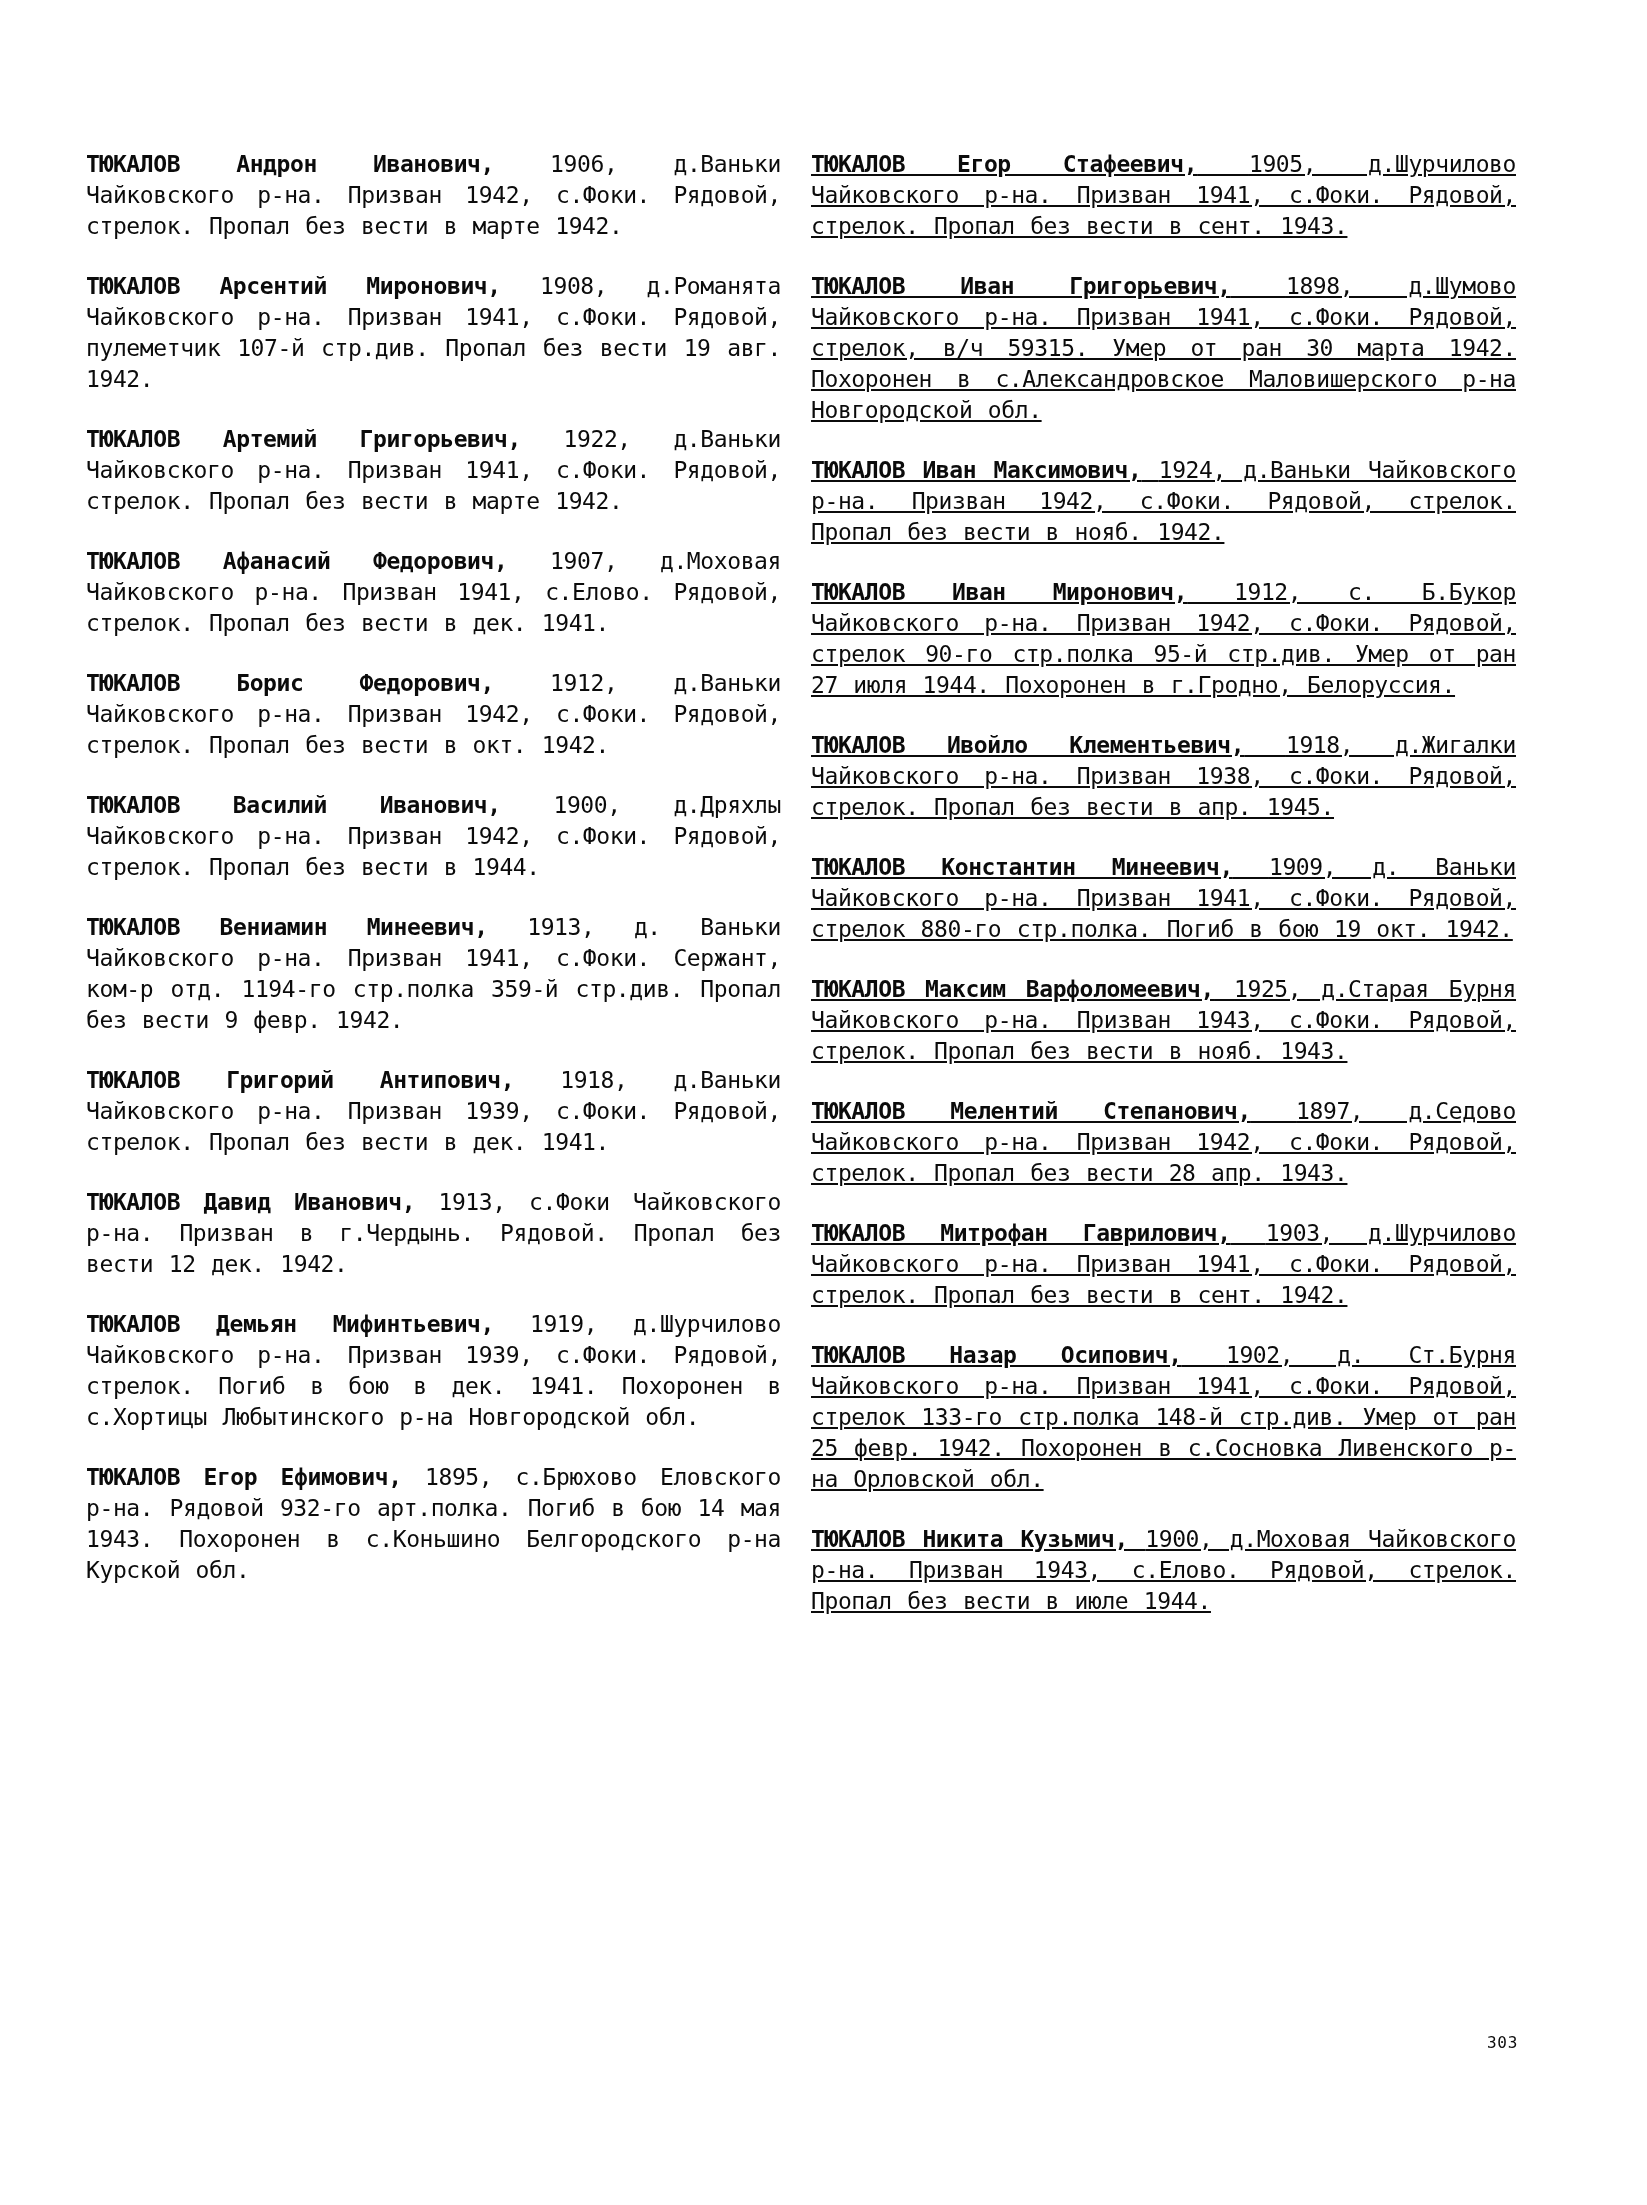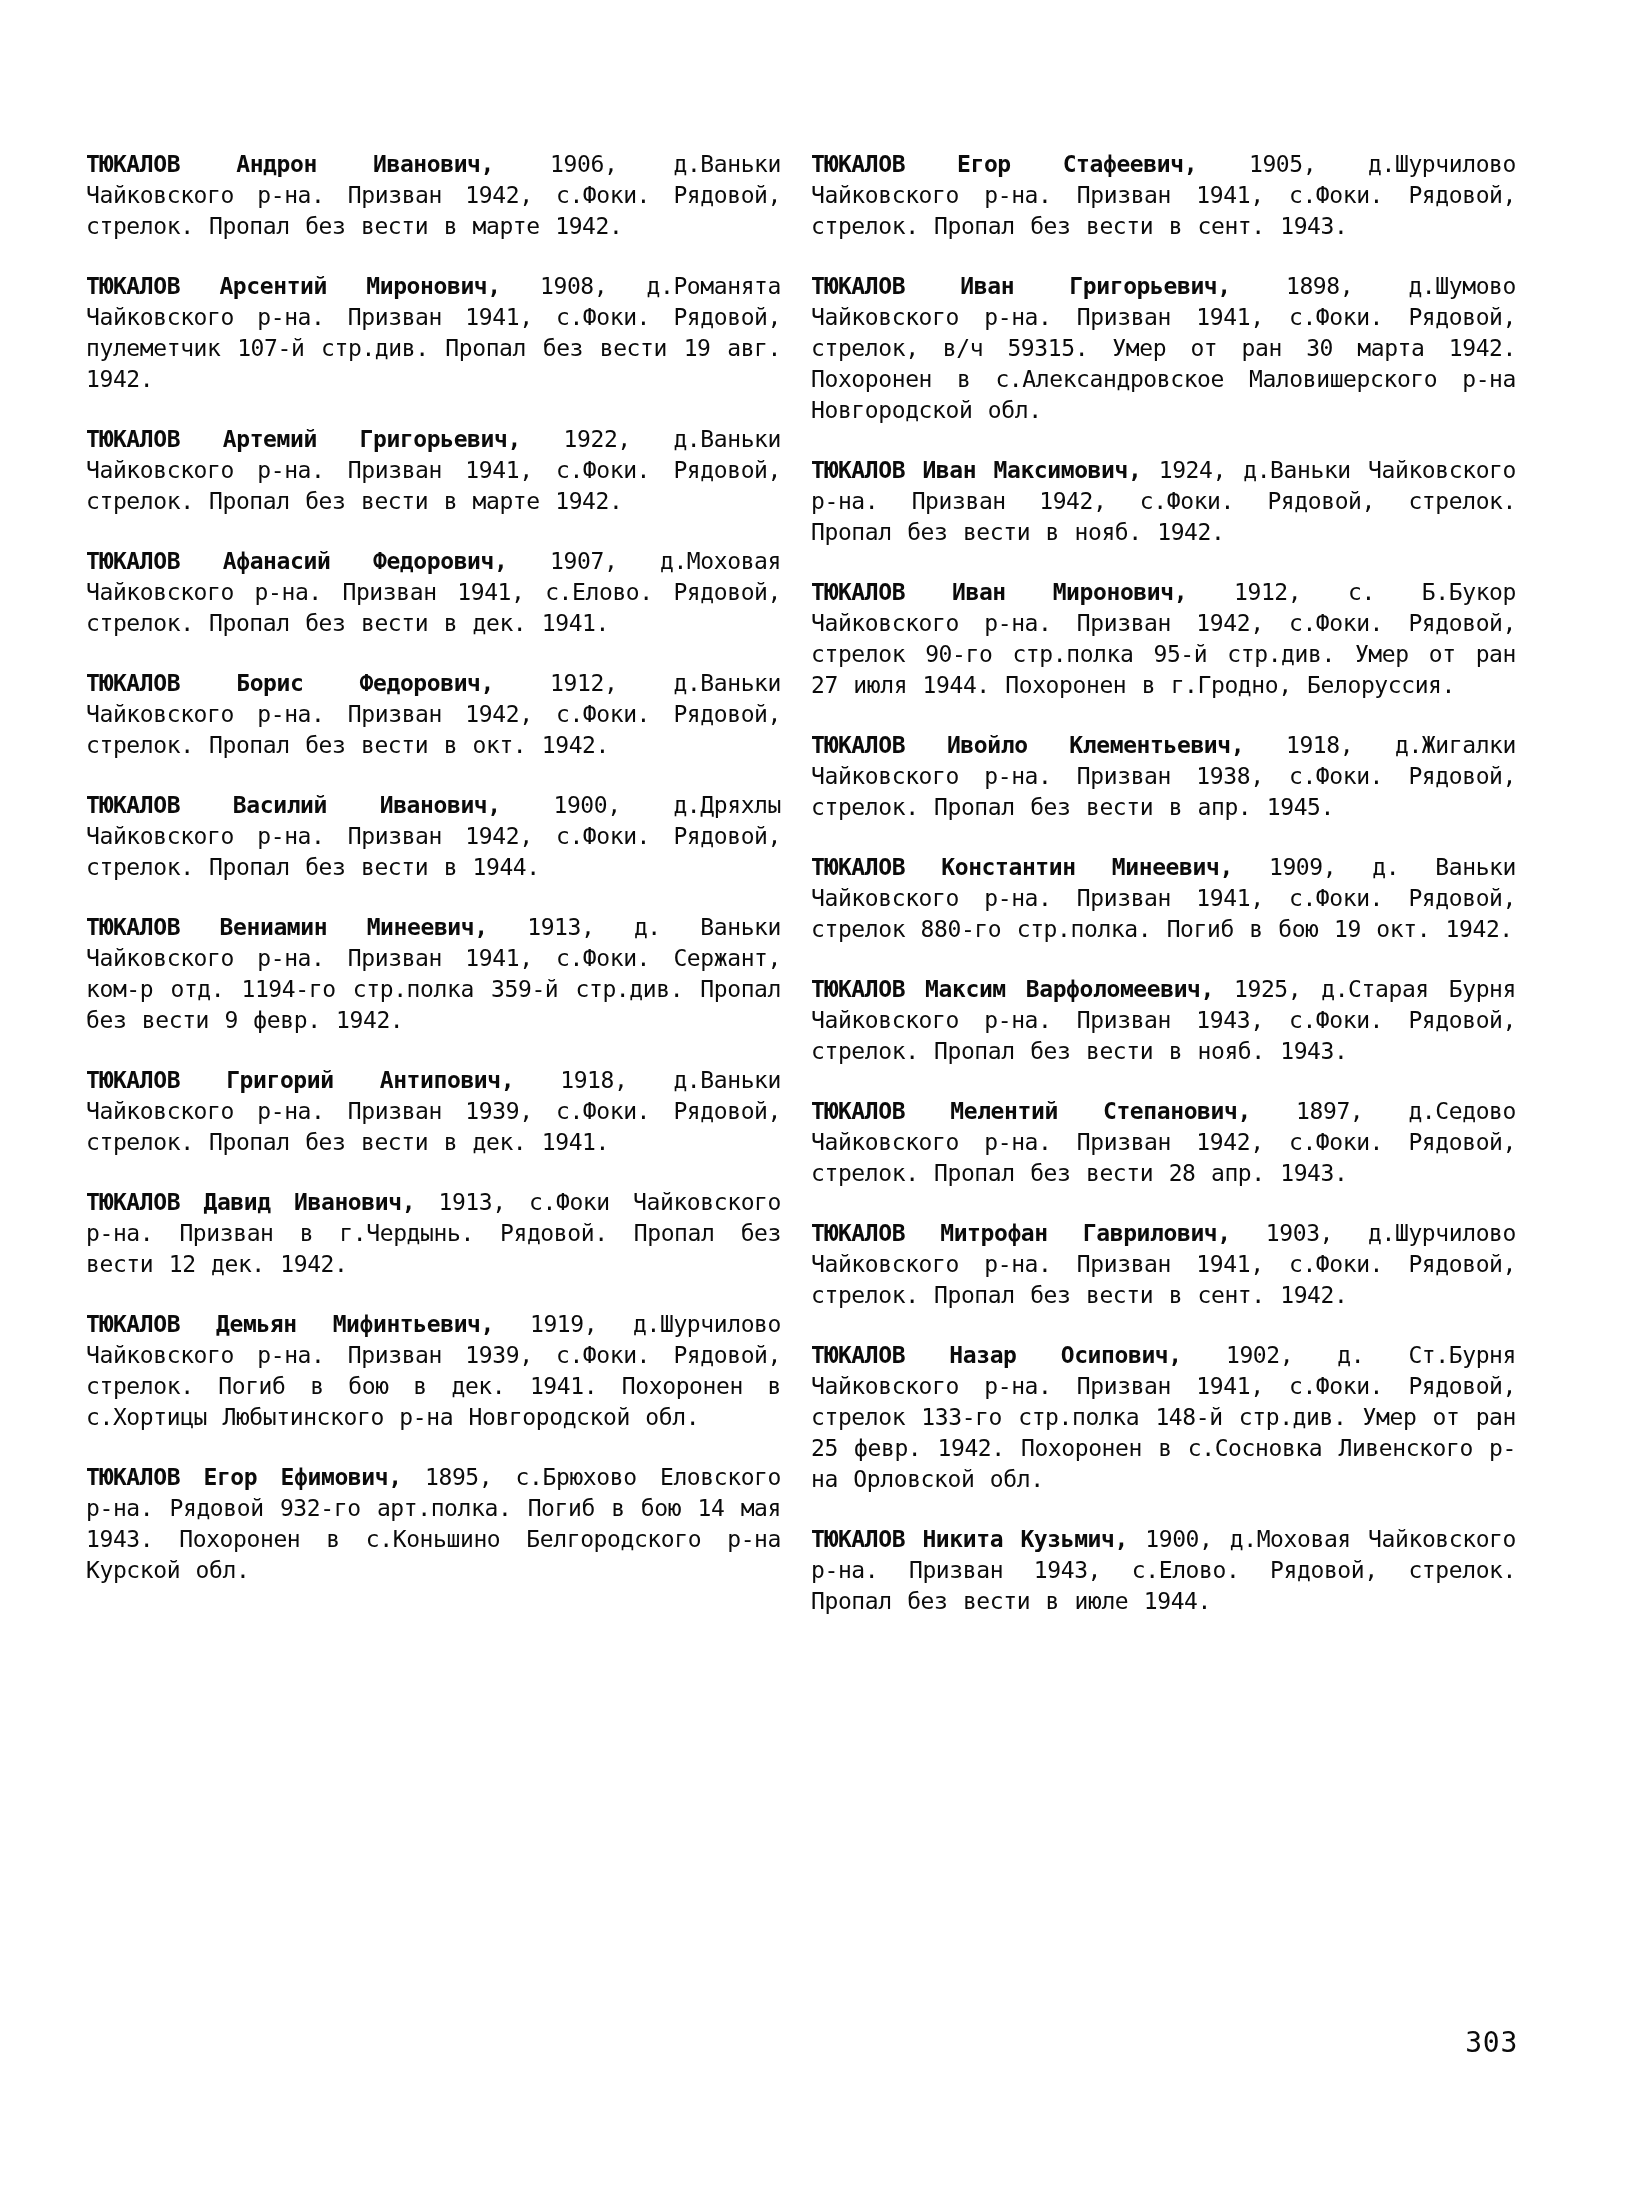--- a/index.html
+++ b/index.html
@@ -20,38 +20,38 @@
     position: absolute;
     top: 149px;
     left: 86px;
     display: flex;
     gap: 30px;
   }
   .column {
     display: block;
   }
   .column.left  { width: 695px; }
-  .column.right { width: 705px; }
+  .column.right { width: 705px; text-decoration: underline; }
   p.entry {
     margin: 0 0 29px 0;
     font-size: 23px;
     line-height: 31px;
     text-align: justify;
     text-align-last: left;
     letter-spacing: -0.4px;
     word-spacing: 2px;
   }
   .entry-name {
     font-weight: bold;
   }
   .page-number {
     position: absolute;
     top: 2030px;
     right: 129px;
-    font-size: 28px;
+    font-size: 16px;
     line-height: 26px;
     letter-spacing: 0.7px;
     color: #0b0b0b;
   }
 </style>
 </head>
 <body>
 
 <div class="page">
   <div class="columns">

